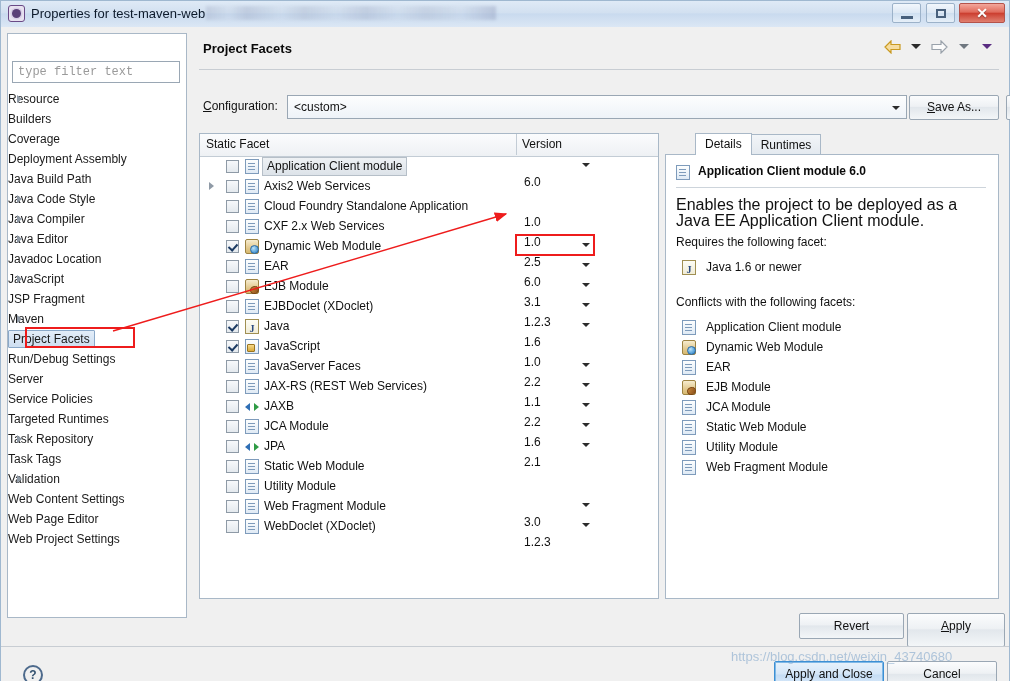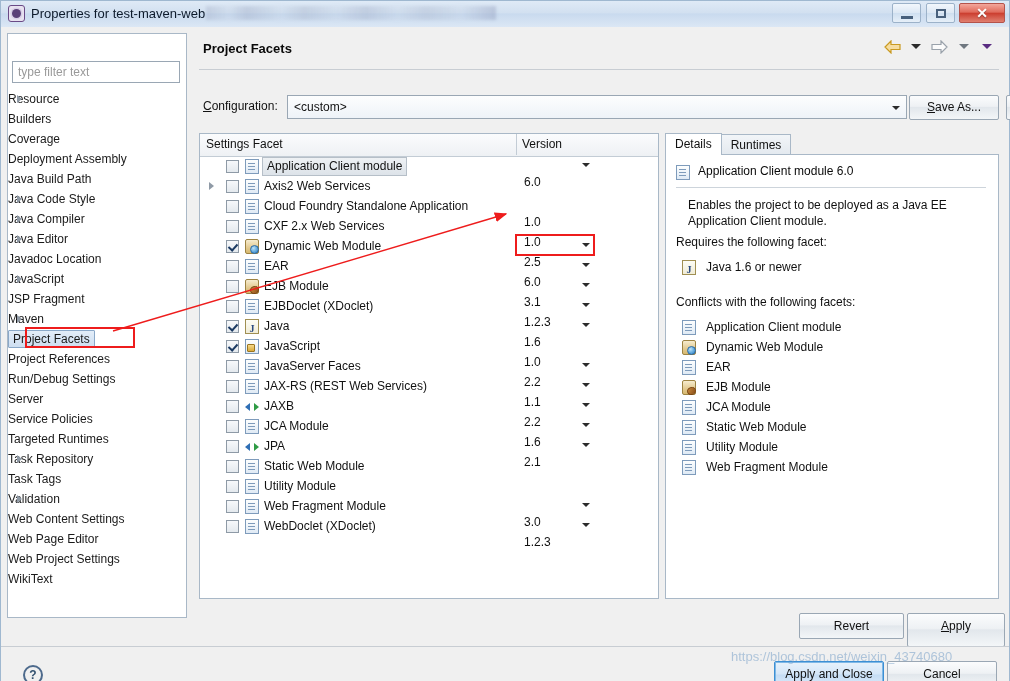--- a/index.html
+++ b/index.html
@@ -72,21 +72,21 @@
   .content{position:absolute;left:0;top:26px;width:1008px;height:653px;background:#f0f0f0;}
 
   .leftpane{
     position:absolute;left:6px;top:6px;width:180px;height:585px;
     background:#fff;border:1px solid #a9b8c7;box-sizing:border-box;
   }
   .filterbox{
     position:absolute;left:11px;top:34px;width:168px;height:22px;
     background:#fff;border:1px solid #9aa7b4;box-sizing:border-box;
     font-size:12px;color:#9a9a9a;line-height:20px;padding-left:5px;
-    font-family:Liberation Sans, sans-serif;
+    font-family:Liberation Mono, monospace;
   }
   .tree{
     position:absolute;left:7px;top:62px;width:180px;height:525px;
     overflow:hidden;
   }
   .tnode{
     position:relative;height:20px;line-height:20px;font-size:12px;color:#1a1a1a;
     white-space:nowrap;
   }
   .tnode .arrow{
@@ -254,38 +254,38 @@
   }
 
   
   .detailpane{
     position:absolute;left:472px;top:104px;width:334px;height:466px;
   }
   .tabs{position:absolute;left:0;top:0;height:22px;}
   .tab{
     position:relative;display:inline-block;height:21px;line-height:20px;
     padding:0 9px;font-size:12px;color:#111;box-sizing:border-box;
-    border:1px solid #a9b8c7;border-bottom:none;vertical-align:bottom;
+    border:1px solid #a9b8c7;border-bottom:none;vertical-align:bottom;margin-left:30px;
   }
   .tab.active{
     background:#fff;height:22px;line-height:21px;z-index:2;
   }
   .tab.inactive{
     background:linear-gradient(to bottom,#f2f5f8,#e3e9ef);
     margin-left:-1px;
   }
   .detailbody{
     position:absolute;left:0;top:21px;width:334px;height:445px;
     background:#fff;border:1px solid #a9b8c7;box-sizing:border-box;
   }
   .dhead{position:absolute;left:10px;top:9px;height:18px;}
   .dhead .ficon{position:absolute;left:0;top:1px;}
-  .dhead .dtitle{position:absolute;left:22px;top:0;font-size:12px;font-weight:normal;color:#0a0a0a;white-space:nowrap;}
+  .dhead .dtitle{position:absolute;left:22px;top:0;font-size:12px;font-weight:bold;color:#0a0a0a;white-space:nowrap;}
   .dhr{position:absolute;left:10px;top:32px;width:310px;height:1px;background:#cdd4db;}
-  .dpara{position:absolute;left:22px;width:306px;font-size:12px;color:#111;line-height:16px;}
+  .dpara{position:absolute;left:10px;width:306px;font-size:16px;color:#111;line-height:16px;}
   .dlabel{position:absolute;left:10px;font-size:12px;color:#111;}
   .ditem{position:absolute;left:16px;height:20px;line-height:20px;font-size:12px;color:#111;white-space:nowrap;}
   .ditem .ficon{position:absolute;left:0;top:3px;}
   .ditem .itxt{position:absolute;left:24px;top:0;}
 
   
   .revert{position:absolute;left:798px;top:586px;width:105px;height:26px;line-height:24px;}
   .apply{position:absolute;left:906px;top:586px;width:98px;height:34px;line-height:24px;}
   .footbar{
     position:absolute;left:0;top:619px;width:1008px;height:60px;
@@ -338,32 +338,30 @@
         <div class="tnode"><span class="lbl">Deployment Assembly</span></div>
         <div class="tnode"><span class="lbl">Java Build Path</span></div>
         <div class="tnode"><span class="arrow"></span><span class="lbl">Java Code Style</span></div>
         <div class="tnode"><span class="arrow"></span><span class="lbl">Java Compiler</span></div>
         <div class="tnode"><span class="arrow"></span><span class="lbl">Java Editor</span></div>
         <div class="tnode"><span class="lbl">Javadoc Location</span></div>
         <div class="tnode"><span class="arrow"></span><span class="lbl">JavaScript</span></div>
         <div class="tnode"><span class="lbl">JSP Fragment</span></div>
         <div class="tnode"><span class="arrow"></span><span class="lbl">Maven</span></div>
         <div class="tnode sel"><span class="lbl">Project Facets</span></div>
-        <div class="tnode"><span class="lbl">Project References</span></div>
         <div class="tnode"><span class="lbl">Run/Debug Settings</span></div>
         <div class="tnode"><span class="lbl">Server</span></div>
         <div class="tnode"><span class="lbl">Service Policies</span></div>
         <div class="tnode"><span class="lbl">Targeted Runtimes</span></div>
         <div class="tnode"><span class="arrow"></span><span class="lbl">Task Repository</span></div>
         <div class="tnode"><span class="lbl">Task Tags</span></div>
         <div class="tnode"><span class="arrow"></span><span class="lbl">Validation</span></div>
         <div class="tnode"><span class="lbl">Web Content Settings</span></div>
         <div class="tnode"><span class="lbl">Web Page Editor</span></div>
         <div class="tnode"><span class="lbl">Web Project Settings</span></div>
-        <div class="tnode"><span class="lbl">WikiText</span></div>
       </div>
     <div class="sel-ring"></div>
 
     <div class="rightpane">
 
       <div class="page-title">Project Facets</div>
 
       <div class="navtools">
         <span class="arrow-back">
           <svg width="17" height="14" viewBox="0 0 17 14">
@@ -389,21 +387,21 @@
           <span class="cbtn">
               <i></i>
             </span>
         </div>
       </div>
       <div class="btn save-as"><span class="u">S</span>ave As...</div>
       <div class="btn delete-btn">elete</div>
 
       <div class="facet-table">
         <div class="fthead">
-          <div class="c1">Settings Facet</div>
+          <div class="c1">Static Facet</div>
           <div class="div"></div>
           <div class="c2">Version</div>
         </div>
         <div class="ftbody" id="facet-rows">
             <div class="frow first">
               <span class="cbx"></span>
               <span class="ficon doc"></span>
               <span class="fname">Application Client module</span>
               <span class="fver">6.0</span>
               <span class="fdd"></span>

